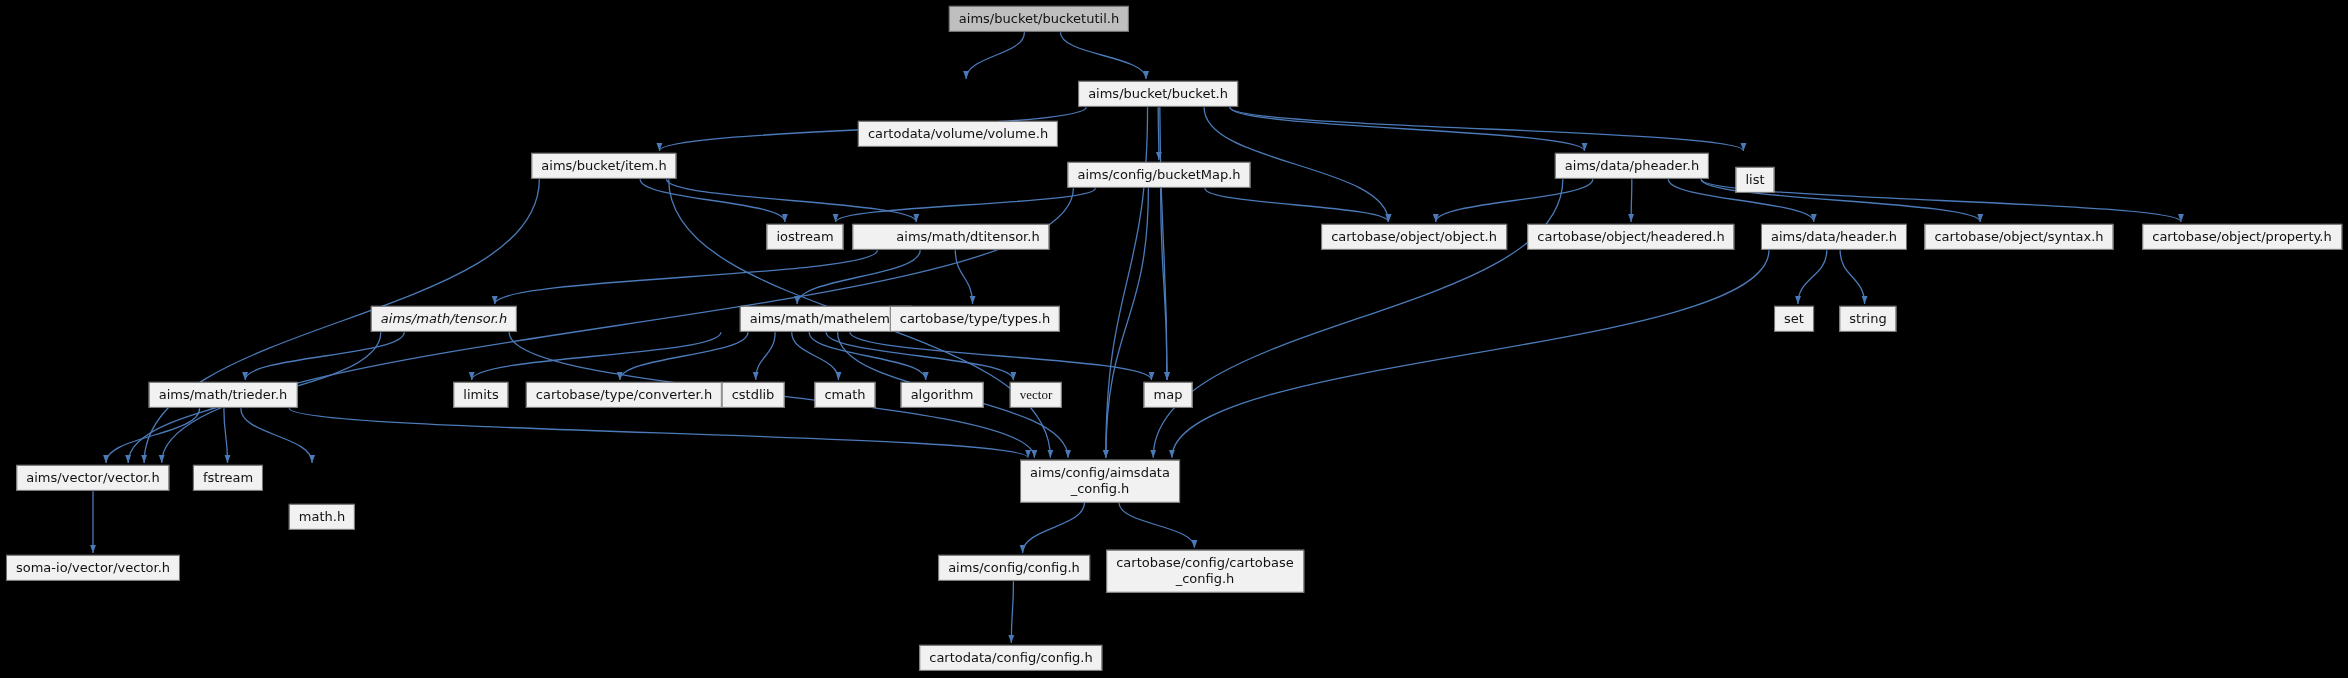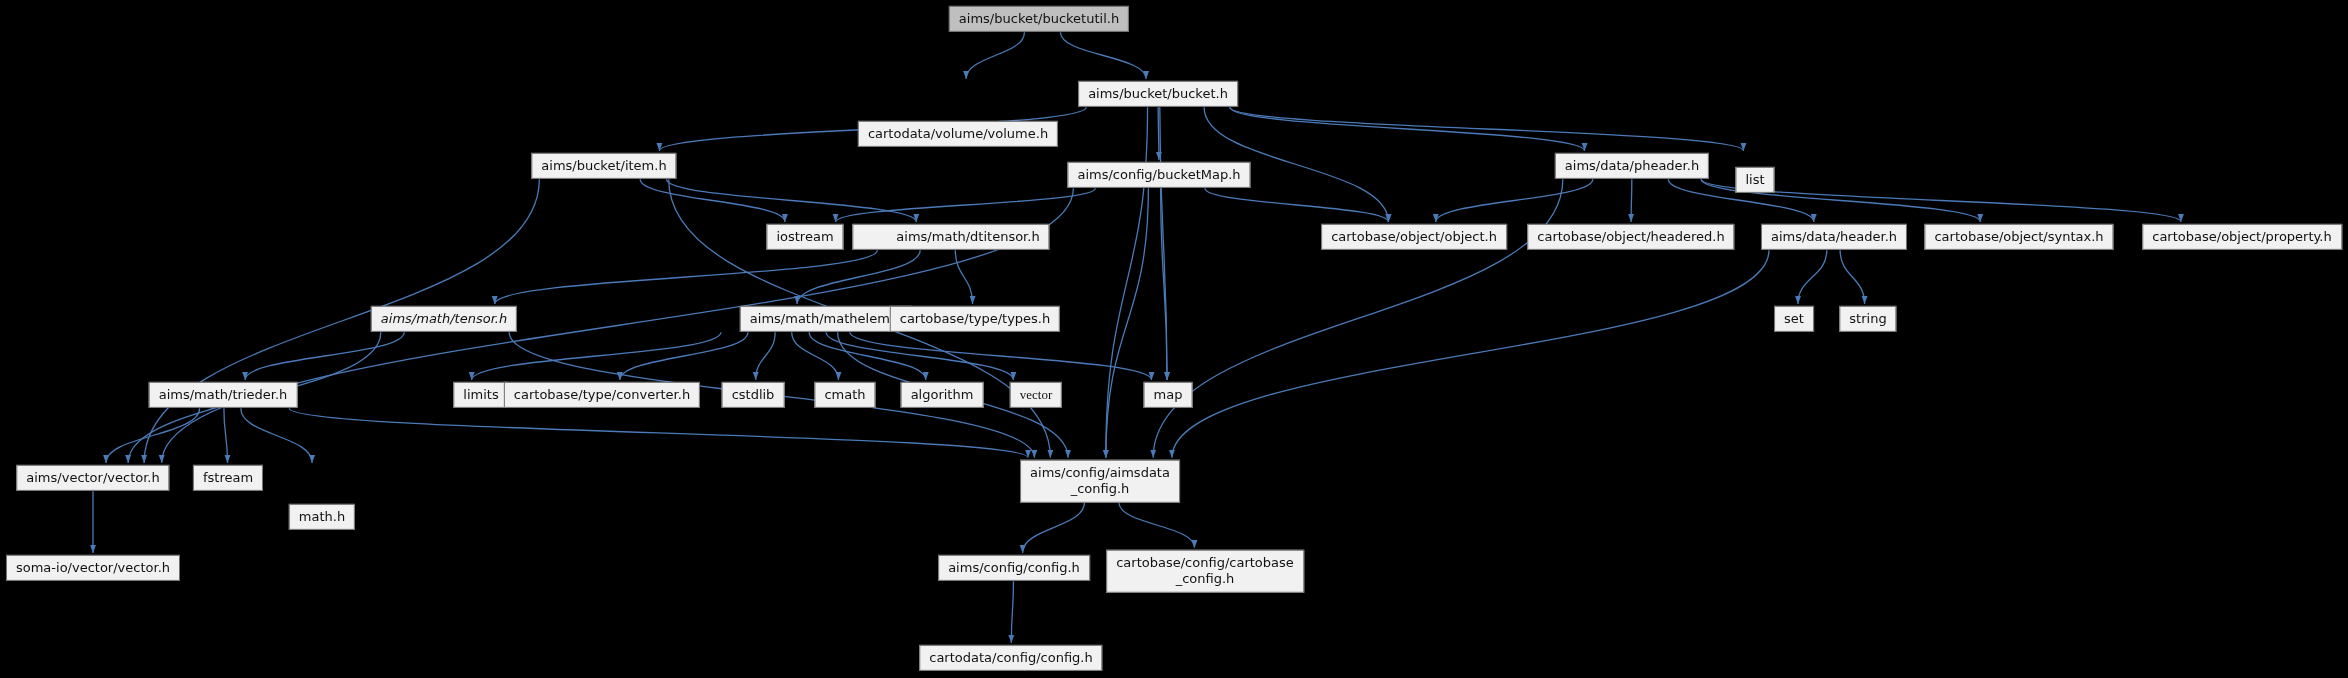--- a/index.html
+++ b/index.html
@@ -125,21 +125,21 @@
       <div class="node" style="left: 1834px; top: 237px;">aims/data/header.h</div>
       <div class="node" style="left: 2019px; top: 237px;">cartobase/object/syntax.h</div>
       <div class="node" style="left: 2242px; top: 237px;">cartobase/object/property.h</div>
       <div class="node" style="left: 444px; top: 319px; font-style: italic;">aims/math/tensor.h</div>
       <div class="node" style="left: 780px; top: 319px; margin-left: 46px;">aims/math/mathelem.h</div>
       <div class="node" style="left: 975px; top: 319px;">cartobase/type/types.h</div>
       <div class="node" style="left: 1794px; top: 319px;">set</div>
       <div class="node" style="left: 1868px; top: 319px;">string</div>
       <div class="node" style="left: 223px; top: 395px;">aims/math/trieder.h</div>
       <div class="node" style="left: 472px; top: 395px; margin-left: 9px;">limits</div>
-      <div class="node" style="left: 602px; top: 395px;">cartobase/type/converter.h</div>
+      <div class="node" style="left: 624px; top: 395px;">cartobase/type/converter.h</div>
       <div class="node" style="left: 753px; top: 395px;">cstdlib</div>
       <div class="node" style="left: 845px; top: 395px;">cmath</div>
       <div class="node" style="left: 942px; top: 395px;">algorithm</div>
       <div class="node" style="left: 1036px; top: 395px; font-family: Liberation Serif, serif;">vector</div>
       <div class="node" style="left: 1168px; top: 395px;">map</div>
       <div class="node" style="left: 93px; top: 478px;">aims/vector/vector.h</div>
       <div class="node" style="left: 228px; top: 478px;">fstream</div>
       <div class="node" style="left: 322px; top: 478px; margin-top: 39px;">math.h</div>
       <div class="node" style="left: 1100px; top: 481px;">aims/config/aimsdata
 _config.h</div>

